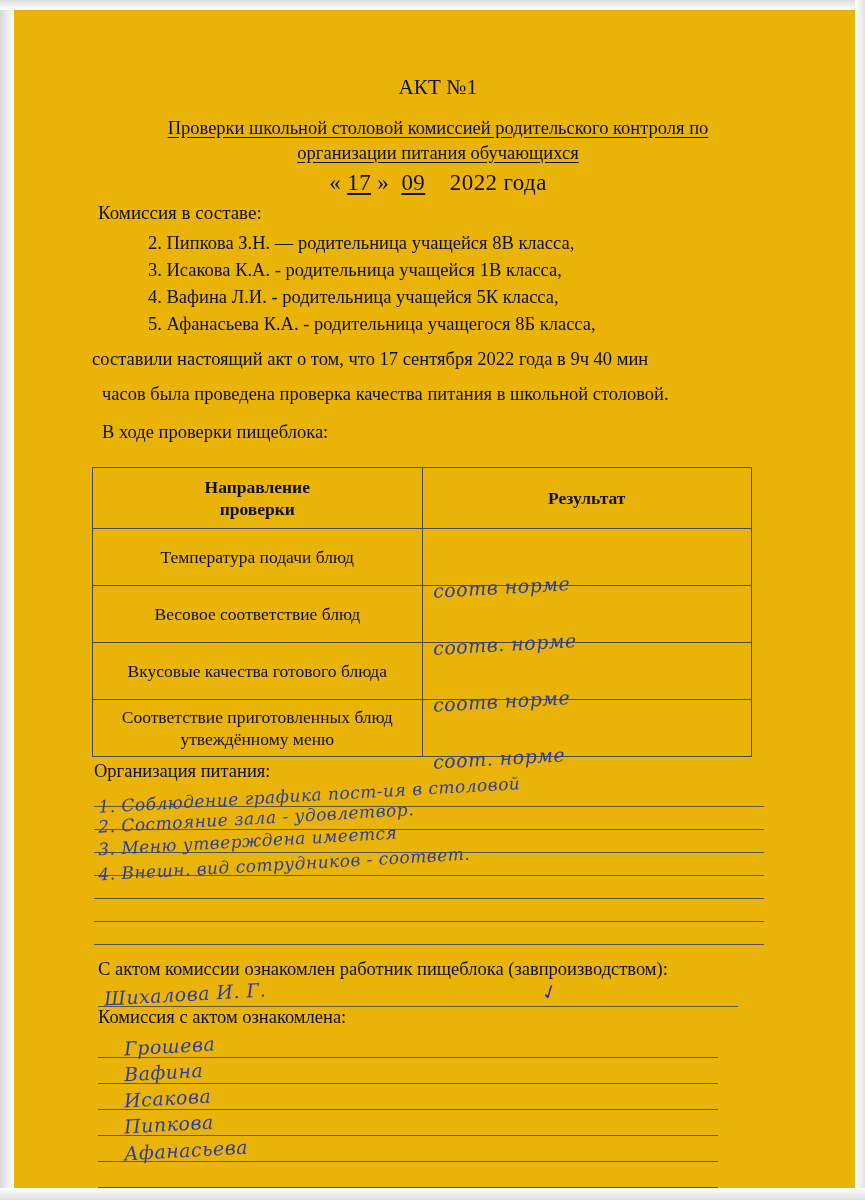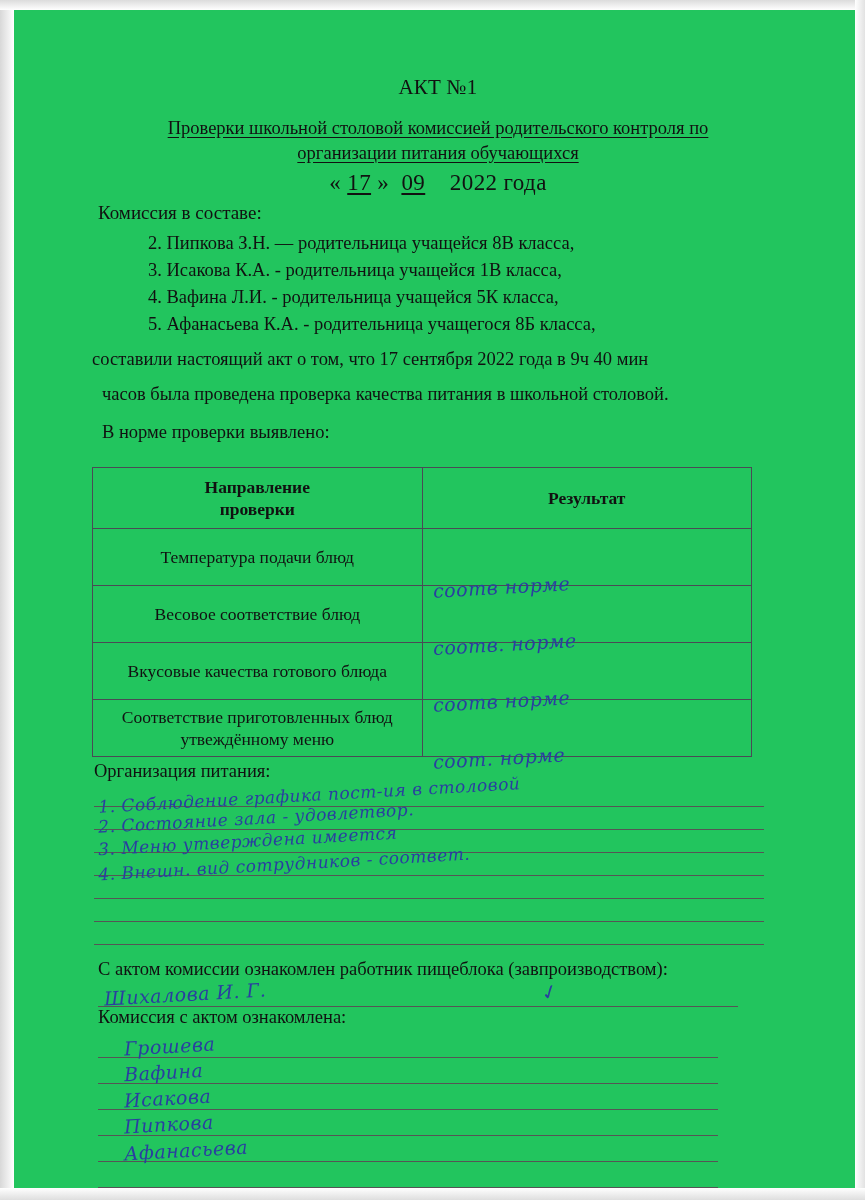--- a/index.html
+++ b/index.html
@@ -4,21 +4,21 @@
 <style>
   html, body {
     margin: 0;
     padding: 0;
     background: #8a8a8a;
   }
   .page {
     position: relative;
     width: 865px;
     height: 1200px;
-    background: #22c55e;
+    background: #eab308;
     overflow: hidden;
     font-family: "Liberation Serif", serif;
     color: #111;
     text-decoration: underline;
   }
   
   .scan-edge-left {
     position: absolute;
     left: 0; top: 0;
     width: 14px; height: 1200px;
@@ -243,21 +243,21 @@
     <ul class="member-list">
       <li>2. Пипкова З.Н. — родительница  учащейся 8В класса,</li>
       <li>3. Исакова К.А. - родительница  учащейся 1В  класса,</li>
       <li>4. Вафина Л.И. - родительница  учащейся 5К класса,</li>
       <li>5. Афанасьева К.А. - родительница учащегося 8Б класса,</li>
     </ul>
 
     <div class="para">составили настоящий акт о том, что 17 сентября 2022 года в 9ч 40 мин</div>
     <div class="para para-indent">часов была проведена проверка качества питания в школьной столовой.</div>
 
-    <div class="section-label">В норме проверки выявлено:</div>
+    <div class="section-label">В ходе проверки пищеблока:</div>
 
     <table class="check-table">
       <tbody>
           <tr>
         <th>
           <div>Направление</div>
           <div>проверки</div>
         </th>
         <th>Результат</th>
       </tr>

